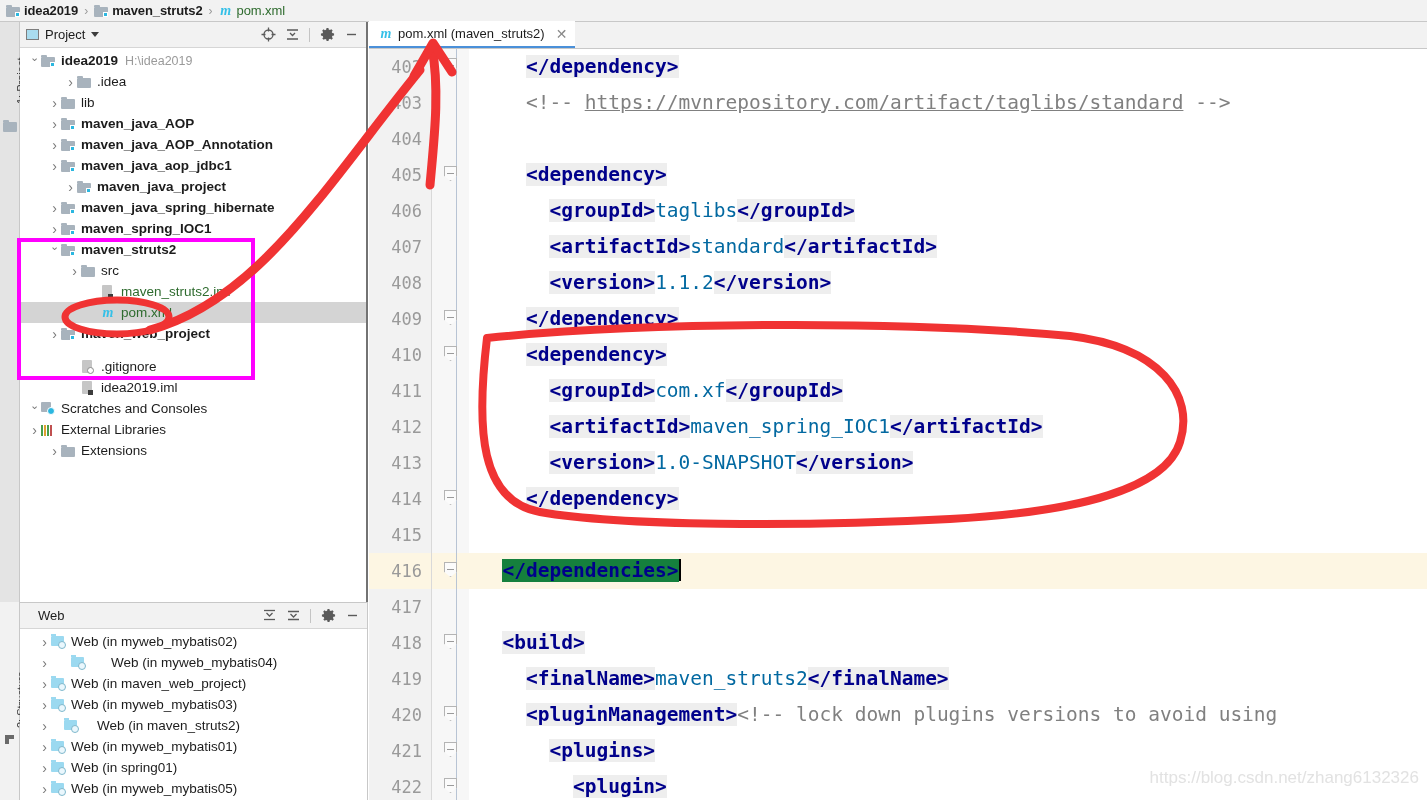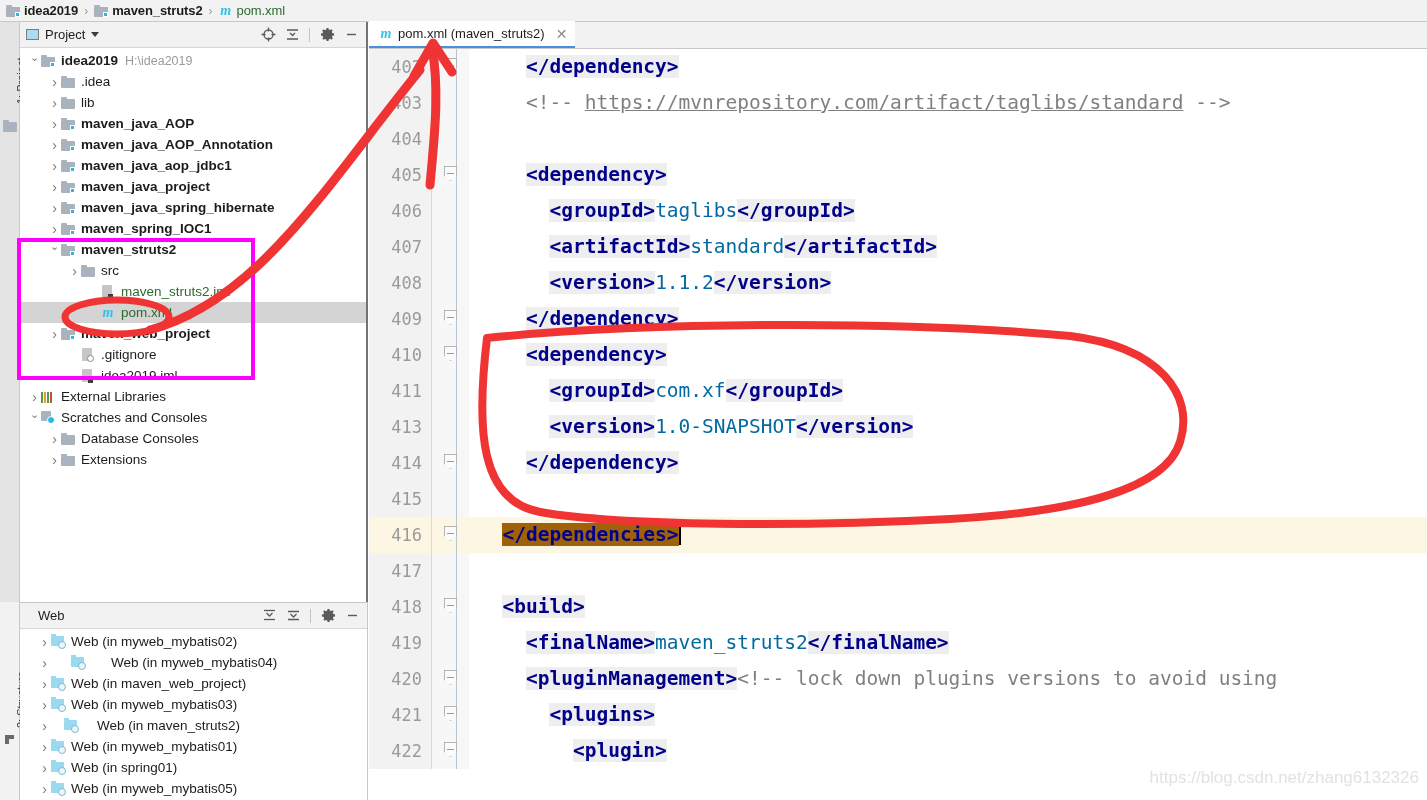--- a/index.html
+++ b/index.html
@@ -165,21 +165,21 @@
   .fold.tip { clip-path: polygon(0 0,100% 0,100% 65%,50% 100%,0 65%); }
   .vline { position: absolute; left: 24px; top: 0; width: 1px; height: 100%;
            background: #b8c4d4; }
   .ctext { flex: 1; height: 36px; line-height: 36px; font-size: 19.5px;
            white-space: pre; padding-left: 10px; color: #1c1c1c;
            font-family: "DejaVu Sans Mono", monospace; }
   .tg { color: #00008b; font-weight: bold; background: #eeeeee; }
   .ct { color: #0369a1; }
   .cm { color: #808080; }
   .cm-u { color: #808080; text-decoration: underline; }
-  .sel-txt { background: #a16207; text-align: right; }
+  .sel-txt { background: #15803d; text-align: right; }
   .caret { display: inline-block; width: 2px; height: 22px; background: #000;
            vertical-align: middle; position: relative; top: -2px; }
 
   
   .anno { position: absolute; pointer-events: none; }
   .watermark {
     position: absolute; right: 8px; bottom: 12px; color: #e2e2e2;
     font-size: 17px; font-family: "Liberation Sans", sans-serif;
   }
 </style>
@@ -260,21 +260,21 @@
           <span class="arrow open"></span>
           <span class="row-icon">
             <span class="ico-folder mod">
               <i></i>
               <b></b>
             </span>
           </span>
           <span class="row-label bold">idea2019</span>
           <span class="row-path">H:\idea2019</span>
         </div>
-        <div class="row" style="padding-left: 28px;">
+        <div class="row" style="padding-left: 44px;">
           <span class="arrow closed"></span>
           <span class="row-icon">
             <span class="ico-folder gray">
               <i></i>
             </span>
           </span>
           <span class="row-label">.idea</span>
         </div>
         <div class="row" style="padding-left: 28px;">
           <span class="arrow closed"></span>
@@ -308,21 +308,21 @@
         <div class="row" style="padding-left: 28px;">
           <span class="arrow closed"></span>
           <span class="row-icon">
             <span class="ico-folder mod">
               <i></i>
               <b></b>
             </span>
           </span>
           <span class="row-label bold">maven_java_aop_jdbc1</span>
         </div>
-        <div class="row" style="padding-left: 28px;">
+        <div class="row" style="padding-left: 44px;">
           <span class="arrow closed"></span>
           <span class="row-icon">
             <span class="ico-folder mod">
               <i></i>
               <b></b>
             </span>
           </span>
           <span class="row-label bold">maven_java_project</span>
         </div>
         <div class="row" style="padding-left: 28px;">
@@ -384,70 +384,61 @@
         <div class="row" style="padding-left: 28px;">
           <span class="arrow closed"></span>
           <span class="row-icon">
             <span class="ico-folder mod">
               <i></i>
               <b></b>
             </span>
           </span>
           <span class="row-label bold">maven_web_project</span>
         </div>
+        <div class="row" style="padding-left: 48px; margin-top: 12px;">
+          <span class="arrow "></span>
+          <span class="row-icon">
+            <span class="ico-iml ico-gitig">
+              <i></i>
+              <b></b>
+            </span>
+          </span>
+          <span class="row-label">.gitignore</span>
+        </div>
         <div class="row" style="padding-left: 48px;">
           <span class="arrow "></span>
           <span class="row-icon">
-            <span class="ico-iml ico-gitig">
-              <i></i>
-              <b></b>
-            </span>
-          </span>
-          <span class="row-label">.gitignore</span>
-        </div>
-        <div class="row" style="padding-left: 48px;">
-          <span class="arrow "></span>
-          <span class="row-icon">
             <span class="ico-iml">
               <i></i>
               <b></b>
             </span>
           </span>
           <span class="row-label">idea2019.iml</span>
+        </div>
+        <div class="row" style="padding-left: 8px;">
+          <span class="arrow open"></span>
+          <span class="row-icon">
+            <span class="ico-scratch">
+              <i></i>
+              <b></b>
+            </span>
+          </span>
+          <span class="row-label">Scratches and Consoles</span>
         </div>
         <div class="row" style="padding-left: 8px;">
           <span class="arrow closed"></span>
           <span class="row-icon">
             <span class="ico-lib">
               <s></s>
               <s></s>
               <s></s>
               <s></s>
             </span>
           </span>
           <span class="row-label">External Libraries</span>
-        </div>
-        <div class="row" style="padding-left: 8px;">
-          <span class="arrow open"></span>
-          <span class="row-icon">
-            <span class="ico-scratch">
-              <i></i>
-              <b></b>
-            </span>
-          </span>
-          <span class="row-label">Scratches and Consoles</span>
-        </div>
-        <div class="row" style="padding-left: 28px;">
-          <span class="arrow closed"></span>
-          <span class="row-icon">
-            <span class="ico-folder gray">
-              <i></i>
-            </span>
-          </span>
-          <span class="row-label">Database Consoles</span>
         </div>
         <div class="row" style="padding-left: 28px;">
           <span class="arrow closed"></span>
           <span class="row-icon">
             <span class="ico-folder gray">
               <i></i>
             </span>
           </span>
           <span class="row-label">Extensions</span>
         </div>
@@ -645,20 +636,27 @@
           <div class="ctext"><span class="ct">    </span><span class="tg">&lt;dependency&gt;</span></div>
         </div>
         <div class="cline">
           <div class="gutter">411</div>
           <div class="foldcol">
             <span class="vline"></span>
           </div>
           <div class="ctext"><span class="ct">      </span><span class="tg">&lt;groupId&gt;</span><span class="ct">com.xf</span><span class="tg">&lt;/groupId&gt;</span></div>
         </div>
         <div class="cline">
+          <div class="gutter">412</div>
+          <div class="foldcol">
+            <span class="vline"></span>
+          </div>
+          <div class="ctext"><span class="ct">      </span><span class="tg">&lt;artifactId&gt;</span><span class="ct">maven_spring_IOC1</span><span class="tg">&lt;/artifactId&gt;</span></div>
+        </div>
+        <div class="cline">
           <div class="gutter">413</div>
           <div class="foldcol">
             <span class="vline"></span>
           </div>
           <div class="ctext"><span class="ct">      </span><span class="tg">&lt;version&gt;</span><span class="ct">1.0-SNAPSHOT</span><span class="tg">&lt;/version&gt;</span></div>
         </div>
         <div class="cline">
           <div class="gutter">414</div>
           <div class="foldcol">
             <span class="vline"></span>

